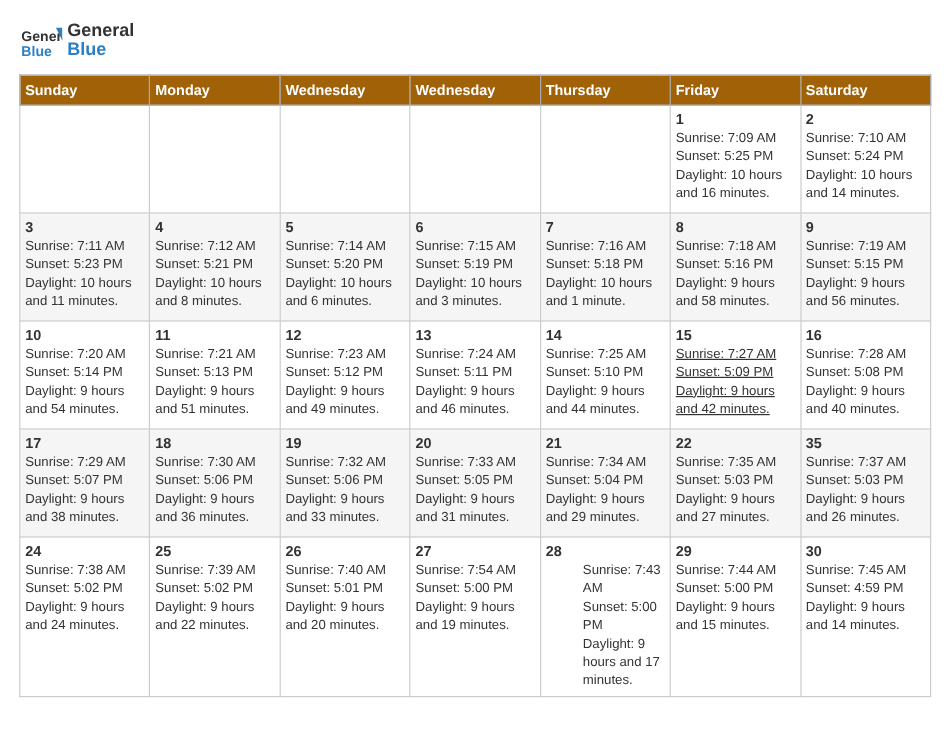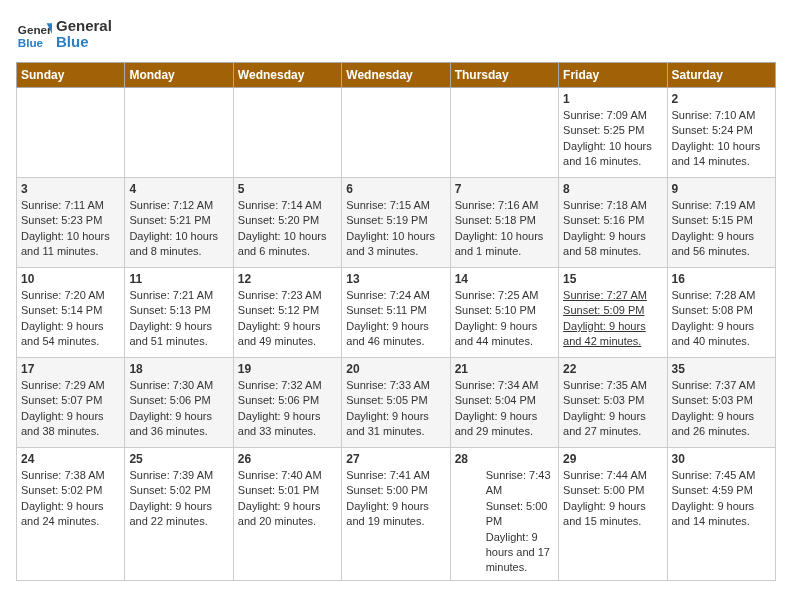--- a/index.html
+++ b/index.html
@@ -277,21 +277,21 @@
 Daylight: 9 hours and 22 minutes.</div>
         </td>
         <td>
           <span class="day-num">26</span>
           <div class="day-info" style="white-space: pre-line;">Sunrise: 7:40 AM
 Sunset: 5:01 PM
 Daylight: 9 hours and 20 minutes.</div>
         </td>
         <td>
           <span class="day-num">27</span>
-          <div class="day-info" style="white-space: pre-line;">Sunrise: 7:41 AM
+          <div class="day-info" style="white-space: pre-line;">Sunrise: 7:54 AM
 Sunset: 5:00 PM
 Daylight: 9 hours and 19 minutes.</div>
         </td>
         <td>
           <span class="day-num">28</span>
           <div class="day-info" style="white-space: pre-line; margin-left: 31px;">Sunrise: 7:43 AM
 Sunset: 5:00 PM
 Daylight: 9 hours and 17 minutes.</div>
         </td>
         <td>

